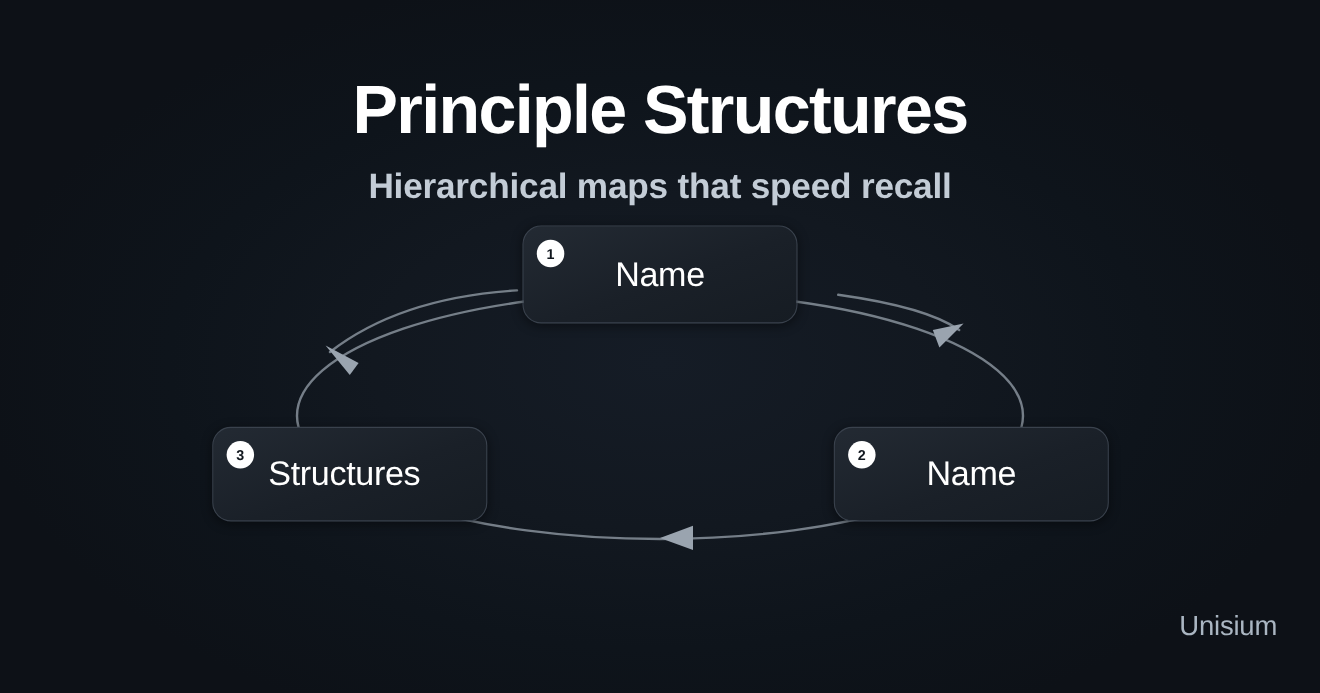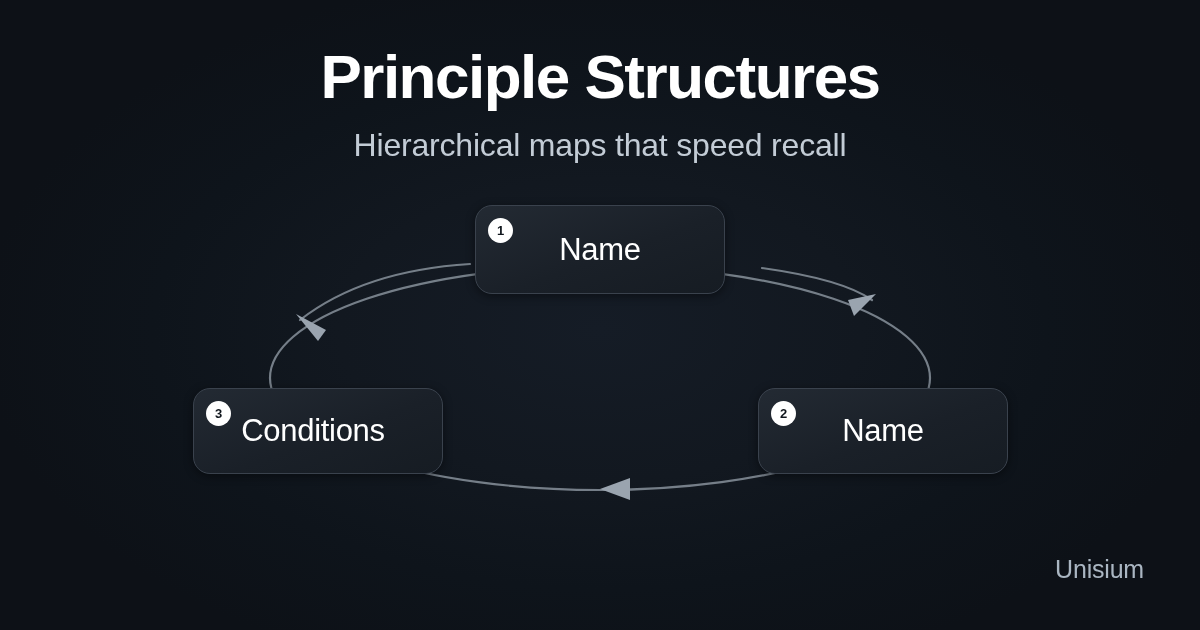--- a/index.html
+++ b/index.html
@@ -15,35 +15,35 @@
     position:relative;
     width:1200px; height:630px;
     background:
       radial-gradient(ellipse 620px 360px at 600px 330px,
         #151c26 0%, #121820 42%, #0e141b 72%, #0d1117 100%);
   }
 
   
   .header {
     position:absolute; top:0; left:0; right:0;
-    padding-top:44px;
+    padding-top:68px;
     text-align:center;
     z-index:6;
   }
   .title {
     font-size:62px;
     font-weight:bold;
     letter-spacing:-1.5px;
     color:#ffffff;
     line-height:1.05;
   }
   .subtitle {
     margin-top:18px;
     font-size:32px;
-    font-weight:normal;
+    font-weight:bold;
     color:#c3ccd6;
     letter-spacing:-0.2px;
   }
 
   
   #cycle-svg {
     position:absolute;
     top:0; left:0;
     width:1200px; height:630px;
     z-index:2;
@@ -90,21 +90,21 @@
   #node-name       { left:475px; top:205px;  width:250px; height:89px; }
   #node-form       { left:758px; top:388px;  width:250px; height:86px; }
   #node-conditions { left:193px; top:388px;  width:250px; height:86px; }
 
   
   #node-conditions .node-label { transform:translateX(-5px); }
 
   
   .footer {
     position:absolute;
-    right:56px; bottom:46px;
+    right:39px; bottom:46px;
     font-size:25px;
     color:#aab6c2;
     letter-spacing:-0.2px;
     z-index:6;
   }
 </style>
 </head>
 <body>
 
 <div id="stage">
@@ -140,18 +140,18 @@
     <span class="node-label">Name</span>
   </div>
 
   <div class="node" id="node-form">
     <span class="badge">2</span>
     <span class="node-label">Name</span>
   </div>
 
   <div class="node" id="node-conditions">
     <span class="badge">3</span>
-    <span class="node-label">Conditions</span>
+    <span class="node-label">Structures</span>
   </div>
 
   <div class="footer">Unisium</div>
 
 </div>
 
 </body></html>

